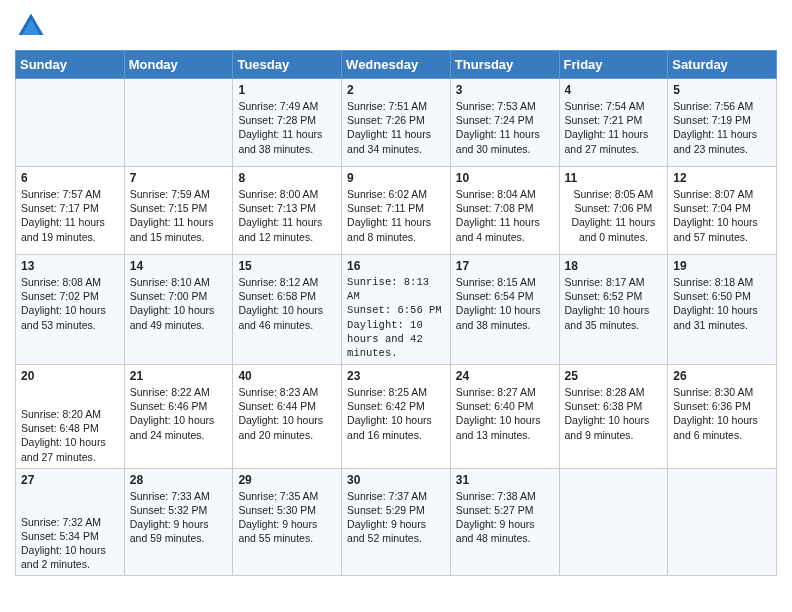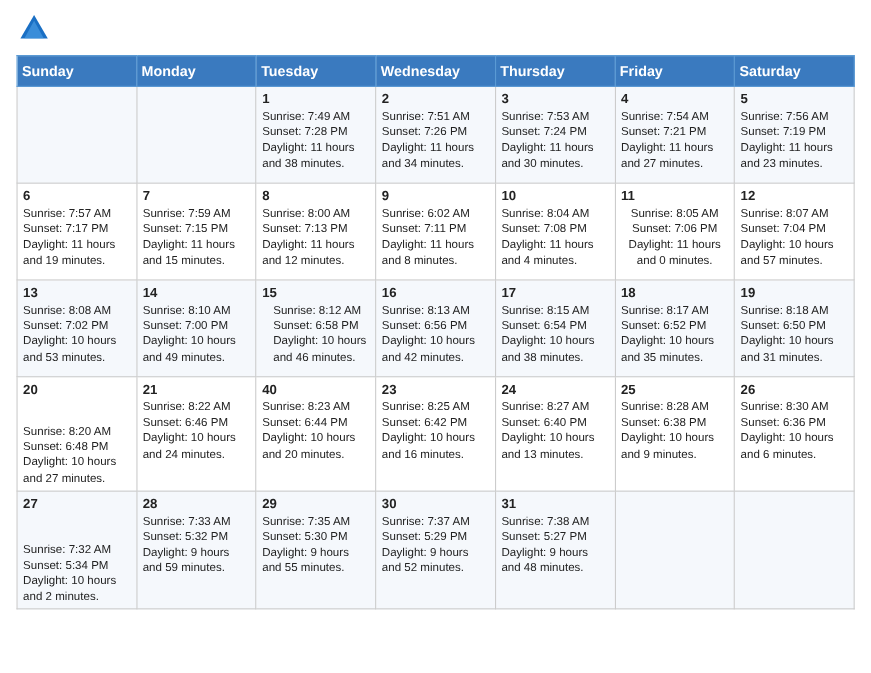--- a/index.html
+++ b/index.html
@@ -214,27 +214,27 @@
 Daylight: 10 hours and 53 minutes.</div>
         </td>
         <td>
           <span class="day-num">14</span>
           <div class="cell-content" style="white-space: pre-line;">Sunrise: 8:10 AM
 Sunset: 7:00 PM
 Daylight: 10 hours and 49 minutes.</div>
         </td>
         <td>
           <span class="day-num">15</span>
-          <div class="cell-content" style="white-space: pre-line; margin-left: 10px;">Sunrise: 8:12 AM
+          <div class="cell-content" style="white-space: pre-line;">Sunrise: 8:12 AM
 Sunset: 6:58 PM
 Daylight: 10 hours and 46 minutes.</div>
         </td>
         <td>
           <span class="day-num">16</span>
-          <div class="cell-content" style="white-space: pre-line;">Sunrise: 8:13 AM
+          <div class="cell-content" style="white-space: pre-line; font-family: Liberation Mono, monospace;">Sunrise: 8:13 AM
 Sunset: 6:56 PM
 Daylight: 10 hours and 42 minutes.</div>
         </td>
         <td>
           <span class="day-num">17</span>
           <div class="cell-content" style="white-space: pre-line;">Sunrise: 8:15 AM
 Sunset: 6:54 PM
 Daylight: 10 hours and 38 minutes.</div>
         </td>
         <td>

